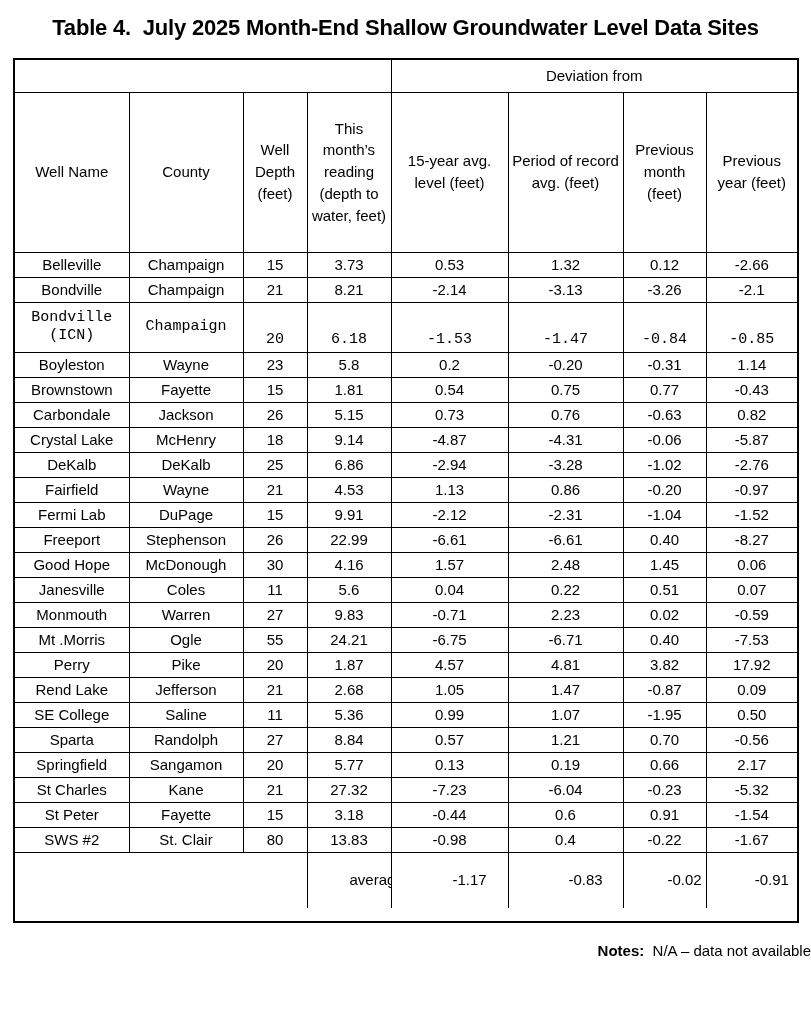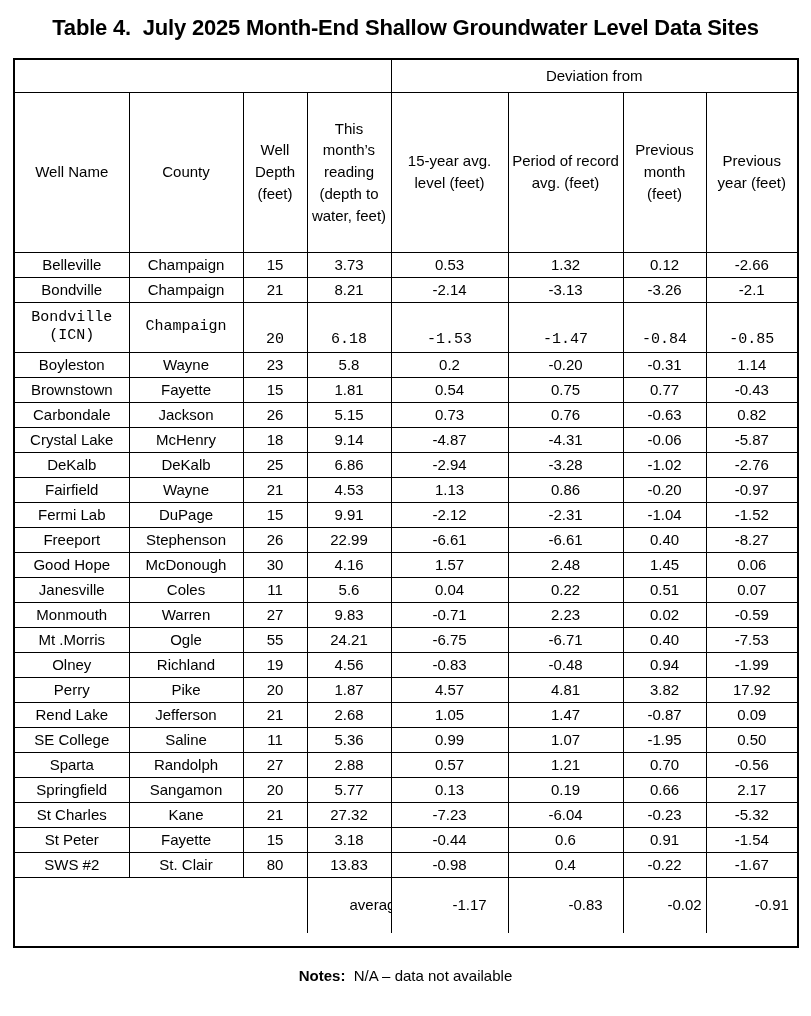--- a/index.html
+++ b/index.html
@@ -59,21 +59,21 @@
   td.c-0 { padding: 0 6px; }
   
   tr.r-icn td { vertical-align: bottom; padding-bottom: 3px; }
   tr.r-icn td.c-0, tr.r-icn td.c-1 { vertical-align: middle; padding-bottom: 1px; }
   
   tr.r-avg td { border-bottom: none; padding-left: 42px; }
   tr.r-fill td { border-top: none; border-left: none; border-right: none; }
   .notes {
     margin: 0;
     padding-top: 19px;
-    text-align: center;
+    text-align: right;
     font-size: 15px;
     white-space: pre-wrap;
   }
   .notes .b { font-weight: bold; }
 </style>
 </head>
 <body>
 
 <div class="page">
 
@@ -251,30 +251,20 @@
           <td class="c-0">Mt .Morris</td>
           <td class="c-1">Ogle</td>
           <td class="c-2">55</td>
           <td class="c-3">24.21</td>
           <td class="c-4">-6.75</td>
           <td class="c-5">-6.71</td>
           <td class="c-6">0.40</td>
           <td class="c-7">-7.53</td>
         </tr>
         <tr class="r-data">
-          <td class="c-0">Olney</td>
-          <td class="c-1">Richland</td>
-          <td class="c-2">19</td>
-          <td class="c-3">4.56</td>
-          <td class="c-4">-0.83</td>
-          <td class="c-5">-0.48</td>
-          <td class="c-6">0.94</td>
-          <td class="c-7">-1.99</td>
-        </tr>
-        <tr class="r-data">
           <td class="c-0">Perry</td>
           <td class="c-1">Pike</td>
           <td class="c-2">20</td>
           <td class="c-3">1.87</td>
           <td class="c-4">4.57</td>
           <td class="c-5">4.81</td>
           <td class="c-6">3.82</td>
           <td class="c-7">17.92</td>
         </tr>
         <tr class="r-data">
@@ -294,21 +284,21 @@
           <td class="c-3">5.36</td>
           <td class="c-4">0.99</td>
           <td class="c-5">1.07</td>
           <td class="c-6">-1.95</td>
           <td class="c-7">0.50</td>
         </tr>
         <tr class="r-data">
           <td class="c-0">Sparta</td>
           <td class="c-1">Randolph</td>
           <td class="c-2">27</td>
-          <td class="c-3">2.88</td>
+          <td class="c-3">8.84</td>
           <td class="c-4">0.57</td>
           <td class="c-5">1.21</td>
           <td class="c-6">0.70</td>
           <td class="c-7">-0.56</td>
         </tr>
         <tr class="r-data">
           <td class="c-0">Springfield</td>
           <td class="c-1">Sangamon</td>
           <td class="c-2">20</td>
           <td class="c-3">5.77</td>

